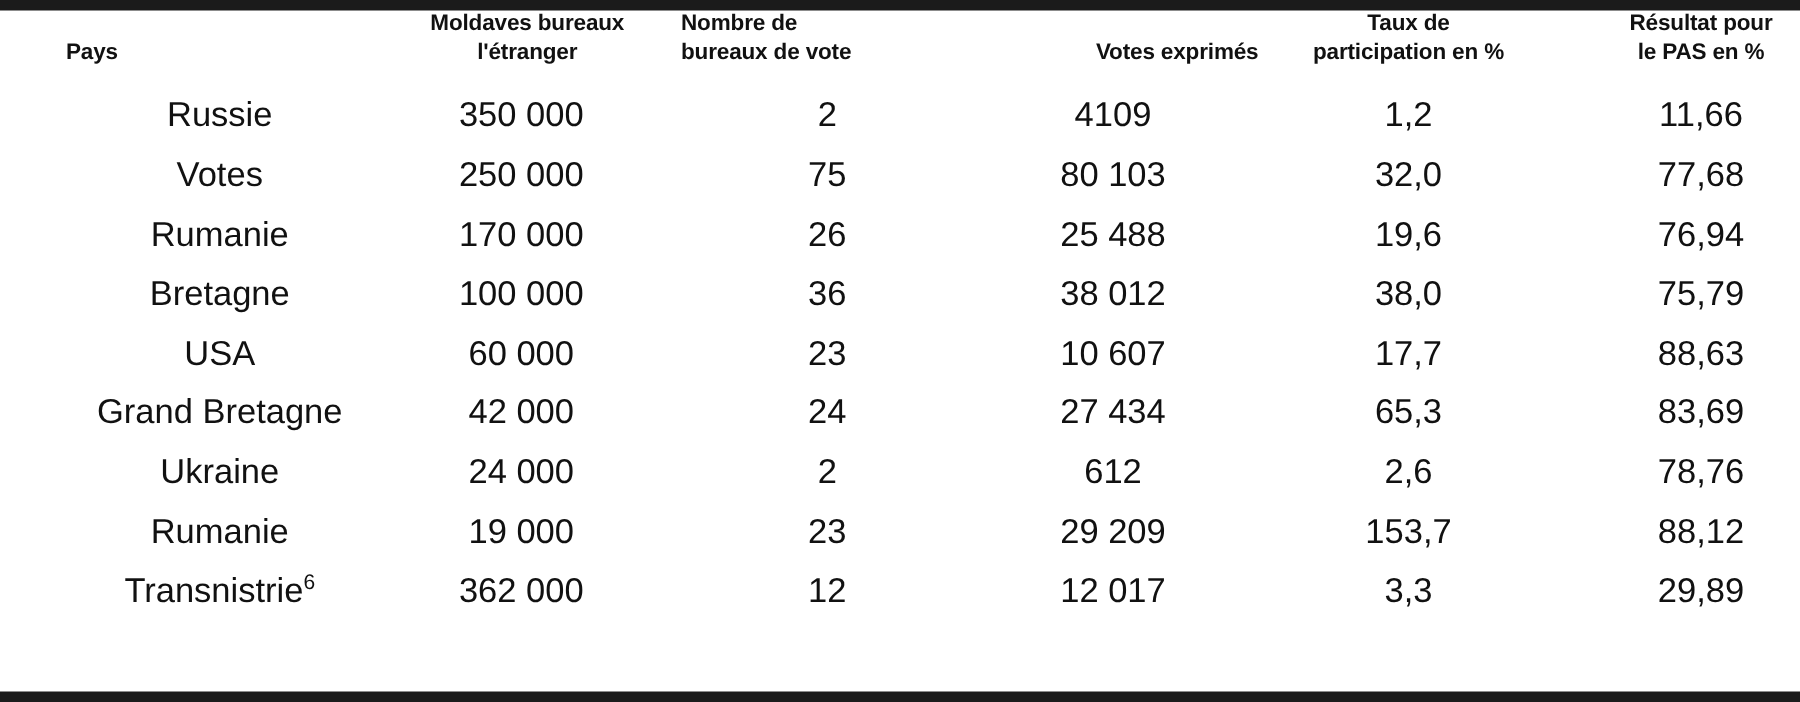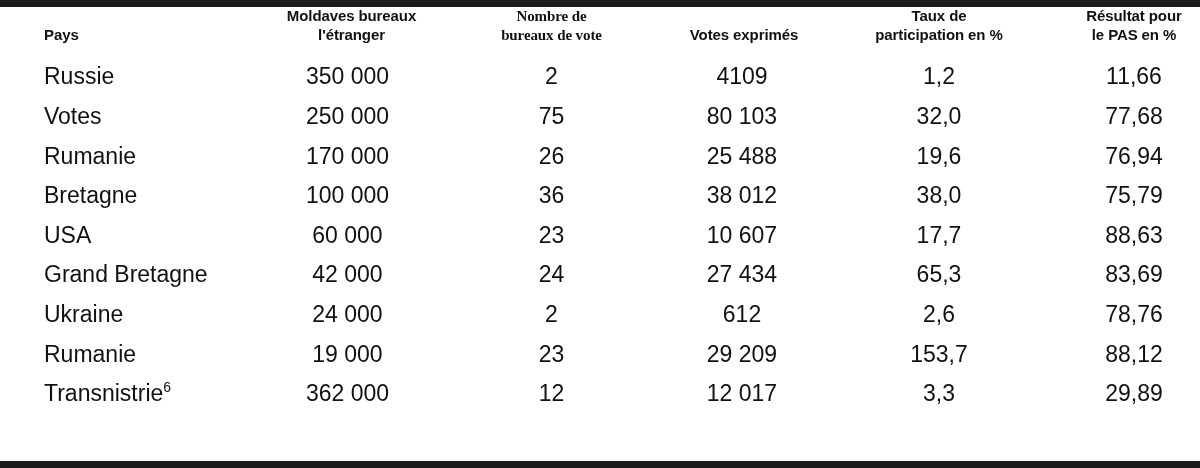--- a/index.html
+++ b/index.html
@@ -67,44 +67,43 @@
   thead th.h-pays {
     text-align: left;
     width: 205px;
     padding-left: 4px;
   }
   thead th.h-moldaves {
     text-align: center;
     width: 205px;
   }
   thead th.h-bureaux {
-    text-align: center;
+    text-align: left;
     width: 195px;
-    font-family: Liberation Serif, serif;
   }
   thead th.h-votes {
-    text-align: center;
+    text-align: right;
     width: 190px;
   }
   thead th.h-taux {
     text-align: center;
     width: 200px;
   }
   thead th.h-pas {
     text-align: center;
     width: 190px;
   }
   tbody td {
     font-size: 23px;
     line-height: 1.0;
     height: 39.6px;
     letter-spacing: 0px;
   }
   tbody td.c-pays {
-    text-align: left;
+    text-align: center;
     padding-left: 4px;
   }
   tbody td.c-num {
     text-align: center;
   }
   tbody td.c-moldaves {
     text-align: center;
     padding-right: 8px;
   }
   tbody td.c-votes {

